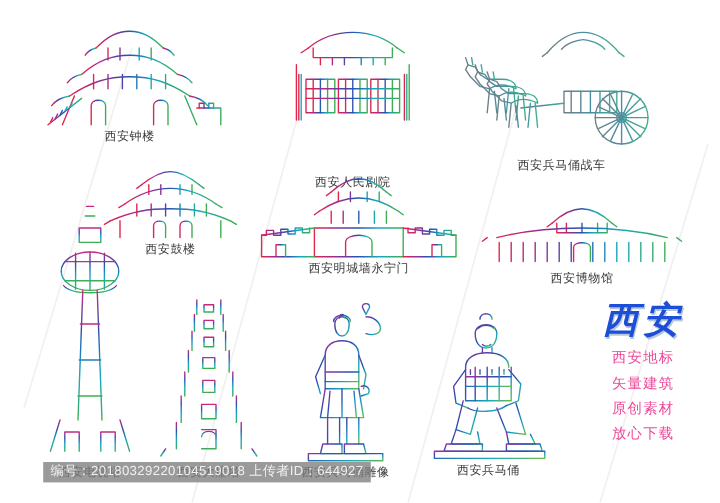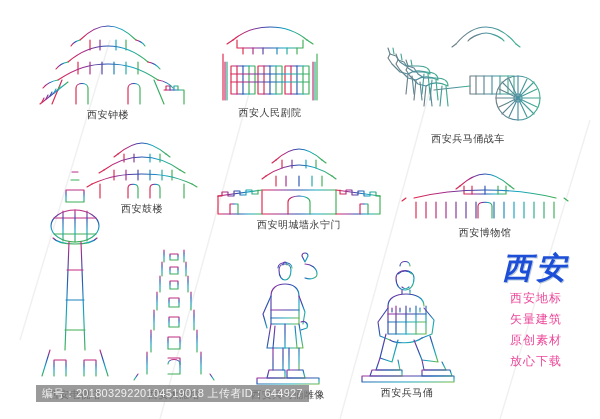--- a/index.html
+++ b/index.html
@@ -131,21 +131,21 @@
           <path d="M14 84 L16 80 M18 81 L20 77 M22 78 L24 74 M26 75 L28 71 M30 72 L32 68"></path>
 
           <path d="M136 72 L156 72 L156 86"></path>
           <path d="M138 72 L138 68 L142 68 L142 72 M146 72 L146 68 L150 68 L150 72"></path>
         </g>
       </svg>
     </div>
     <div class="cap">西安钟楼</div>
   </div>
 
-  <div class="item" style="left:207px;top:20px;">
+  <div class="item" style="left:231px;top:20px;gap:40px;">
     <div class="art">
       <svg width="126" height="84" viewBox="0 0 126 84">
         <g class="ln" stroke="url(#g1)">
           <path d="M63 2 L63 7"></path>
           <path d="M26 20 C38 10 50 7 63 7 C76 7 88 10 100 20"></path>
           <path d="M26 20 L20 24 M100 20 L106 24"></path>
           <path d="M30 20 L96 20"></path>
           <path d="M30 20 L30 28 L96 28 L96 20"></path>
           <path d="M36 28 L36 34 M46 28 L46 34 M56 28 L56 34 M70 28 L70 34 M80 28 L80 34 M90 28 L90 34"></path>
           <path d="M22 34 L104 34"></path>

